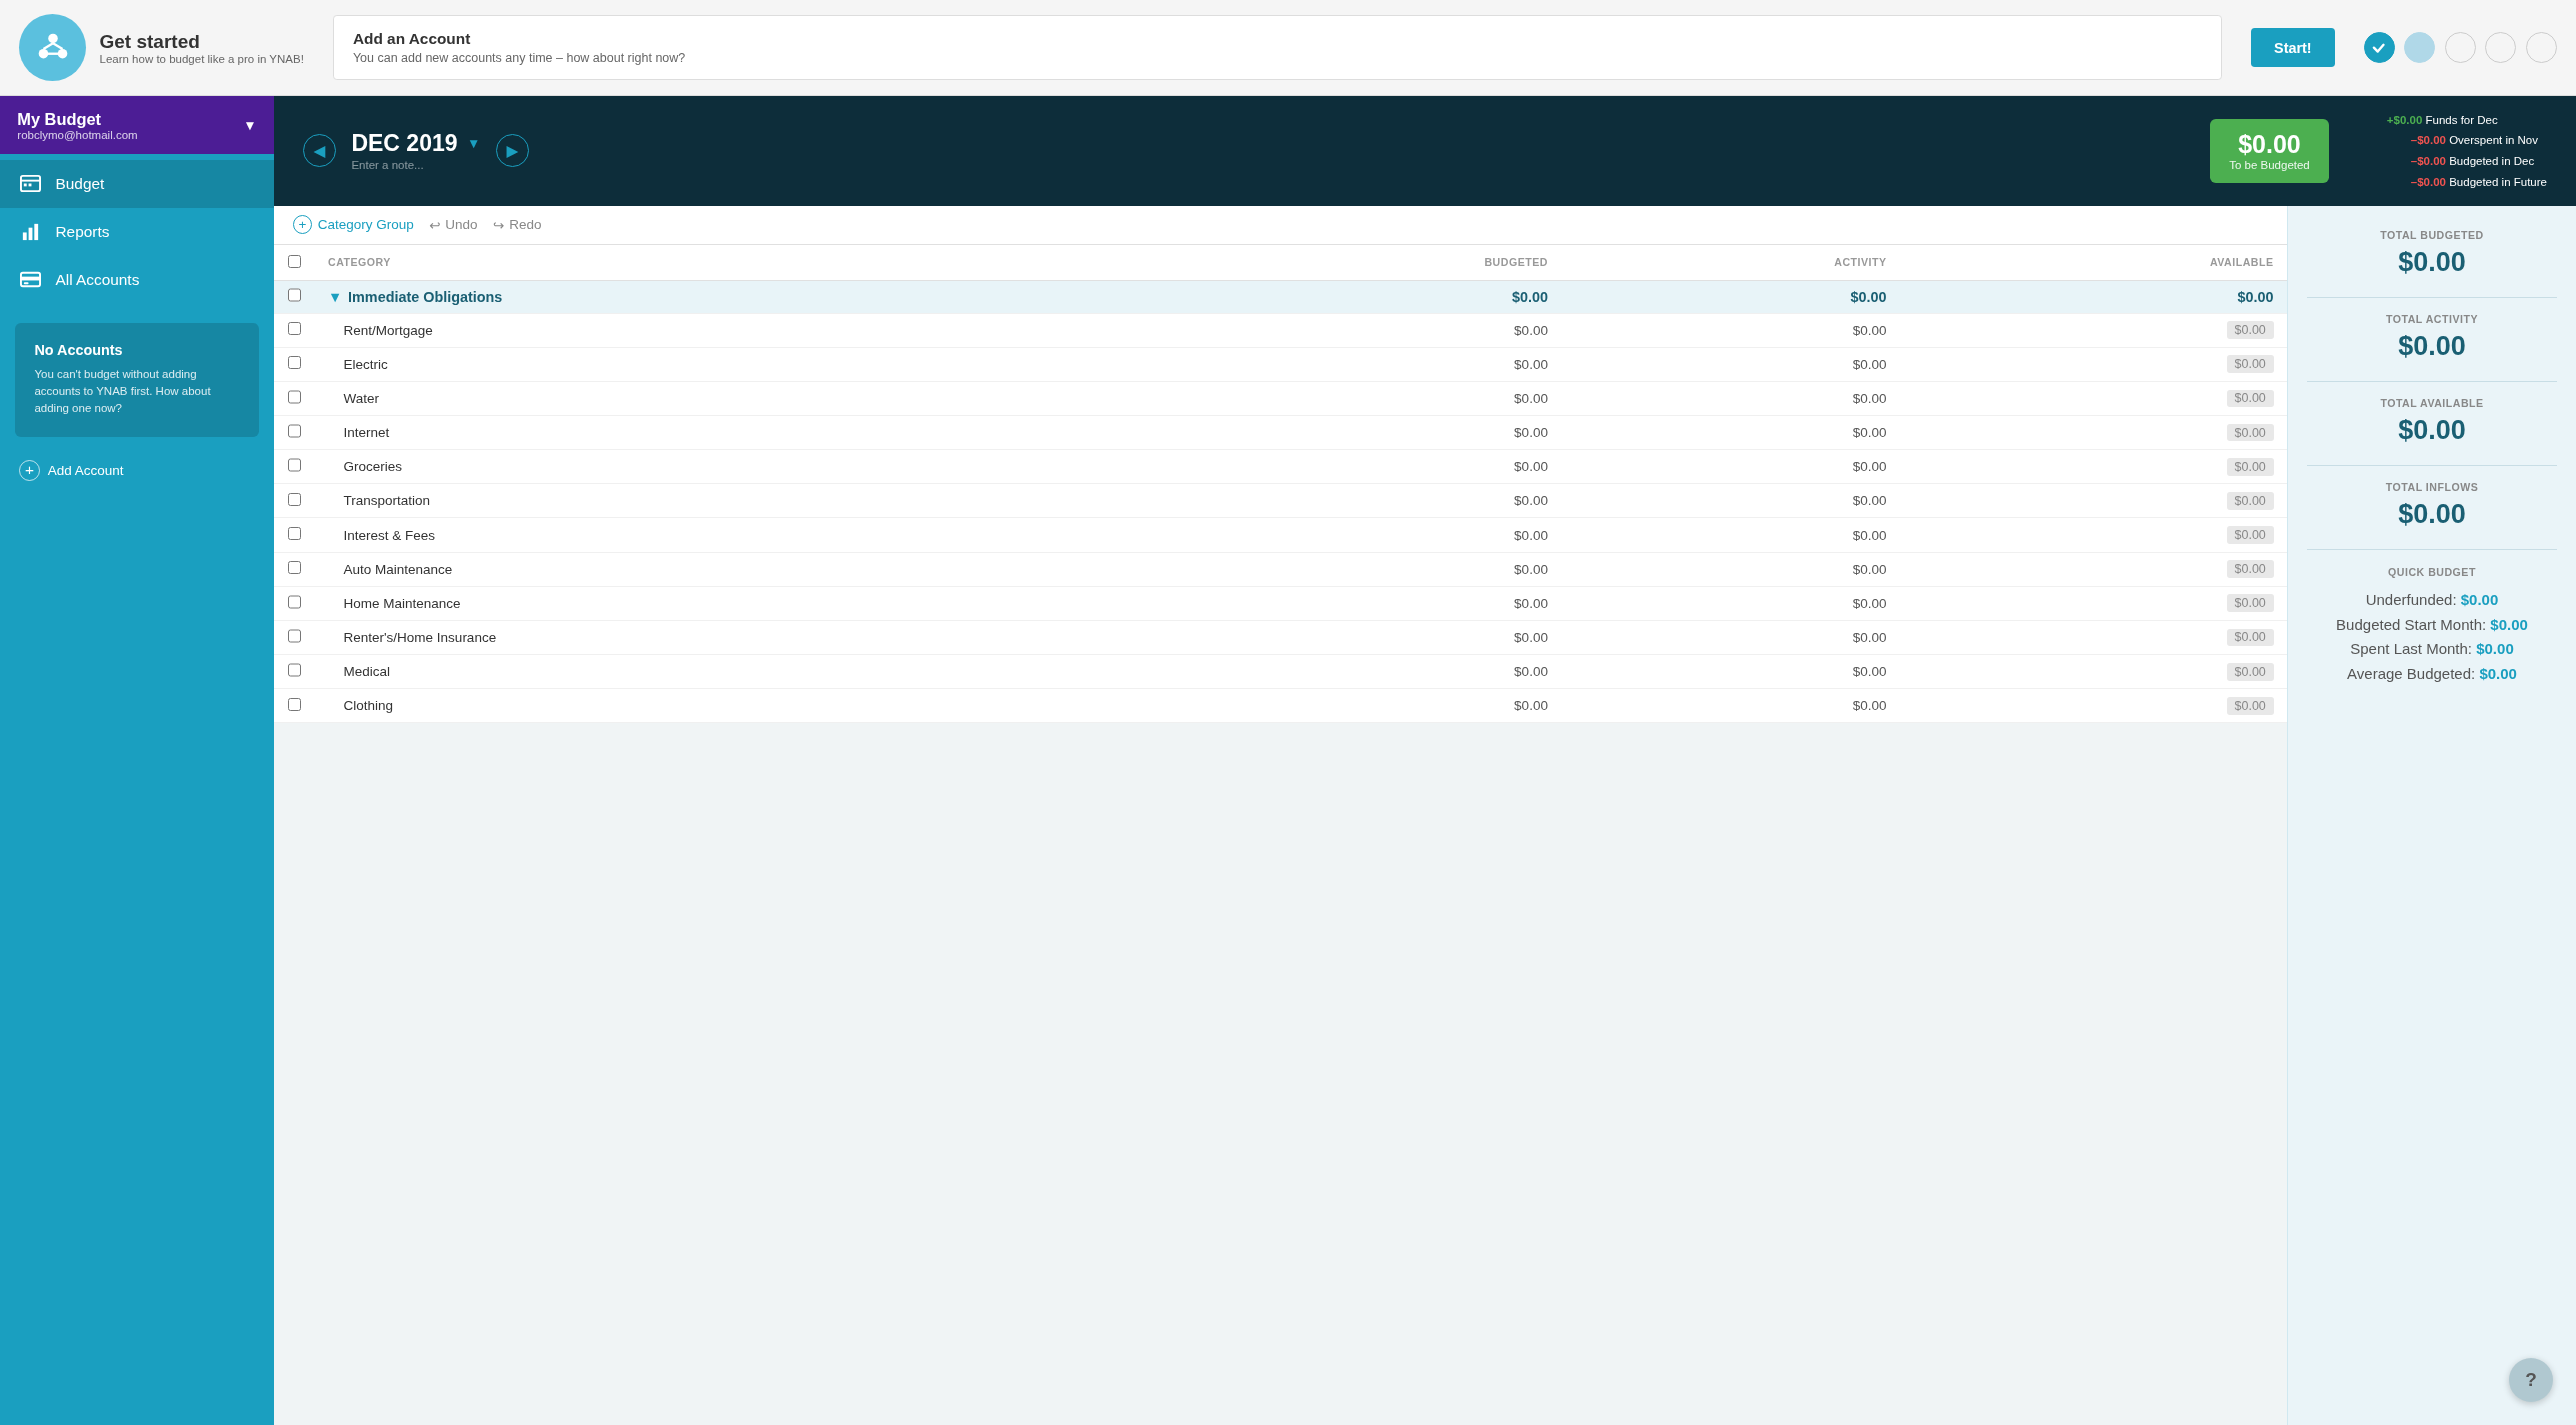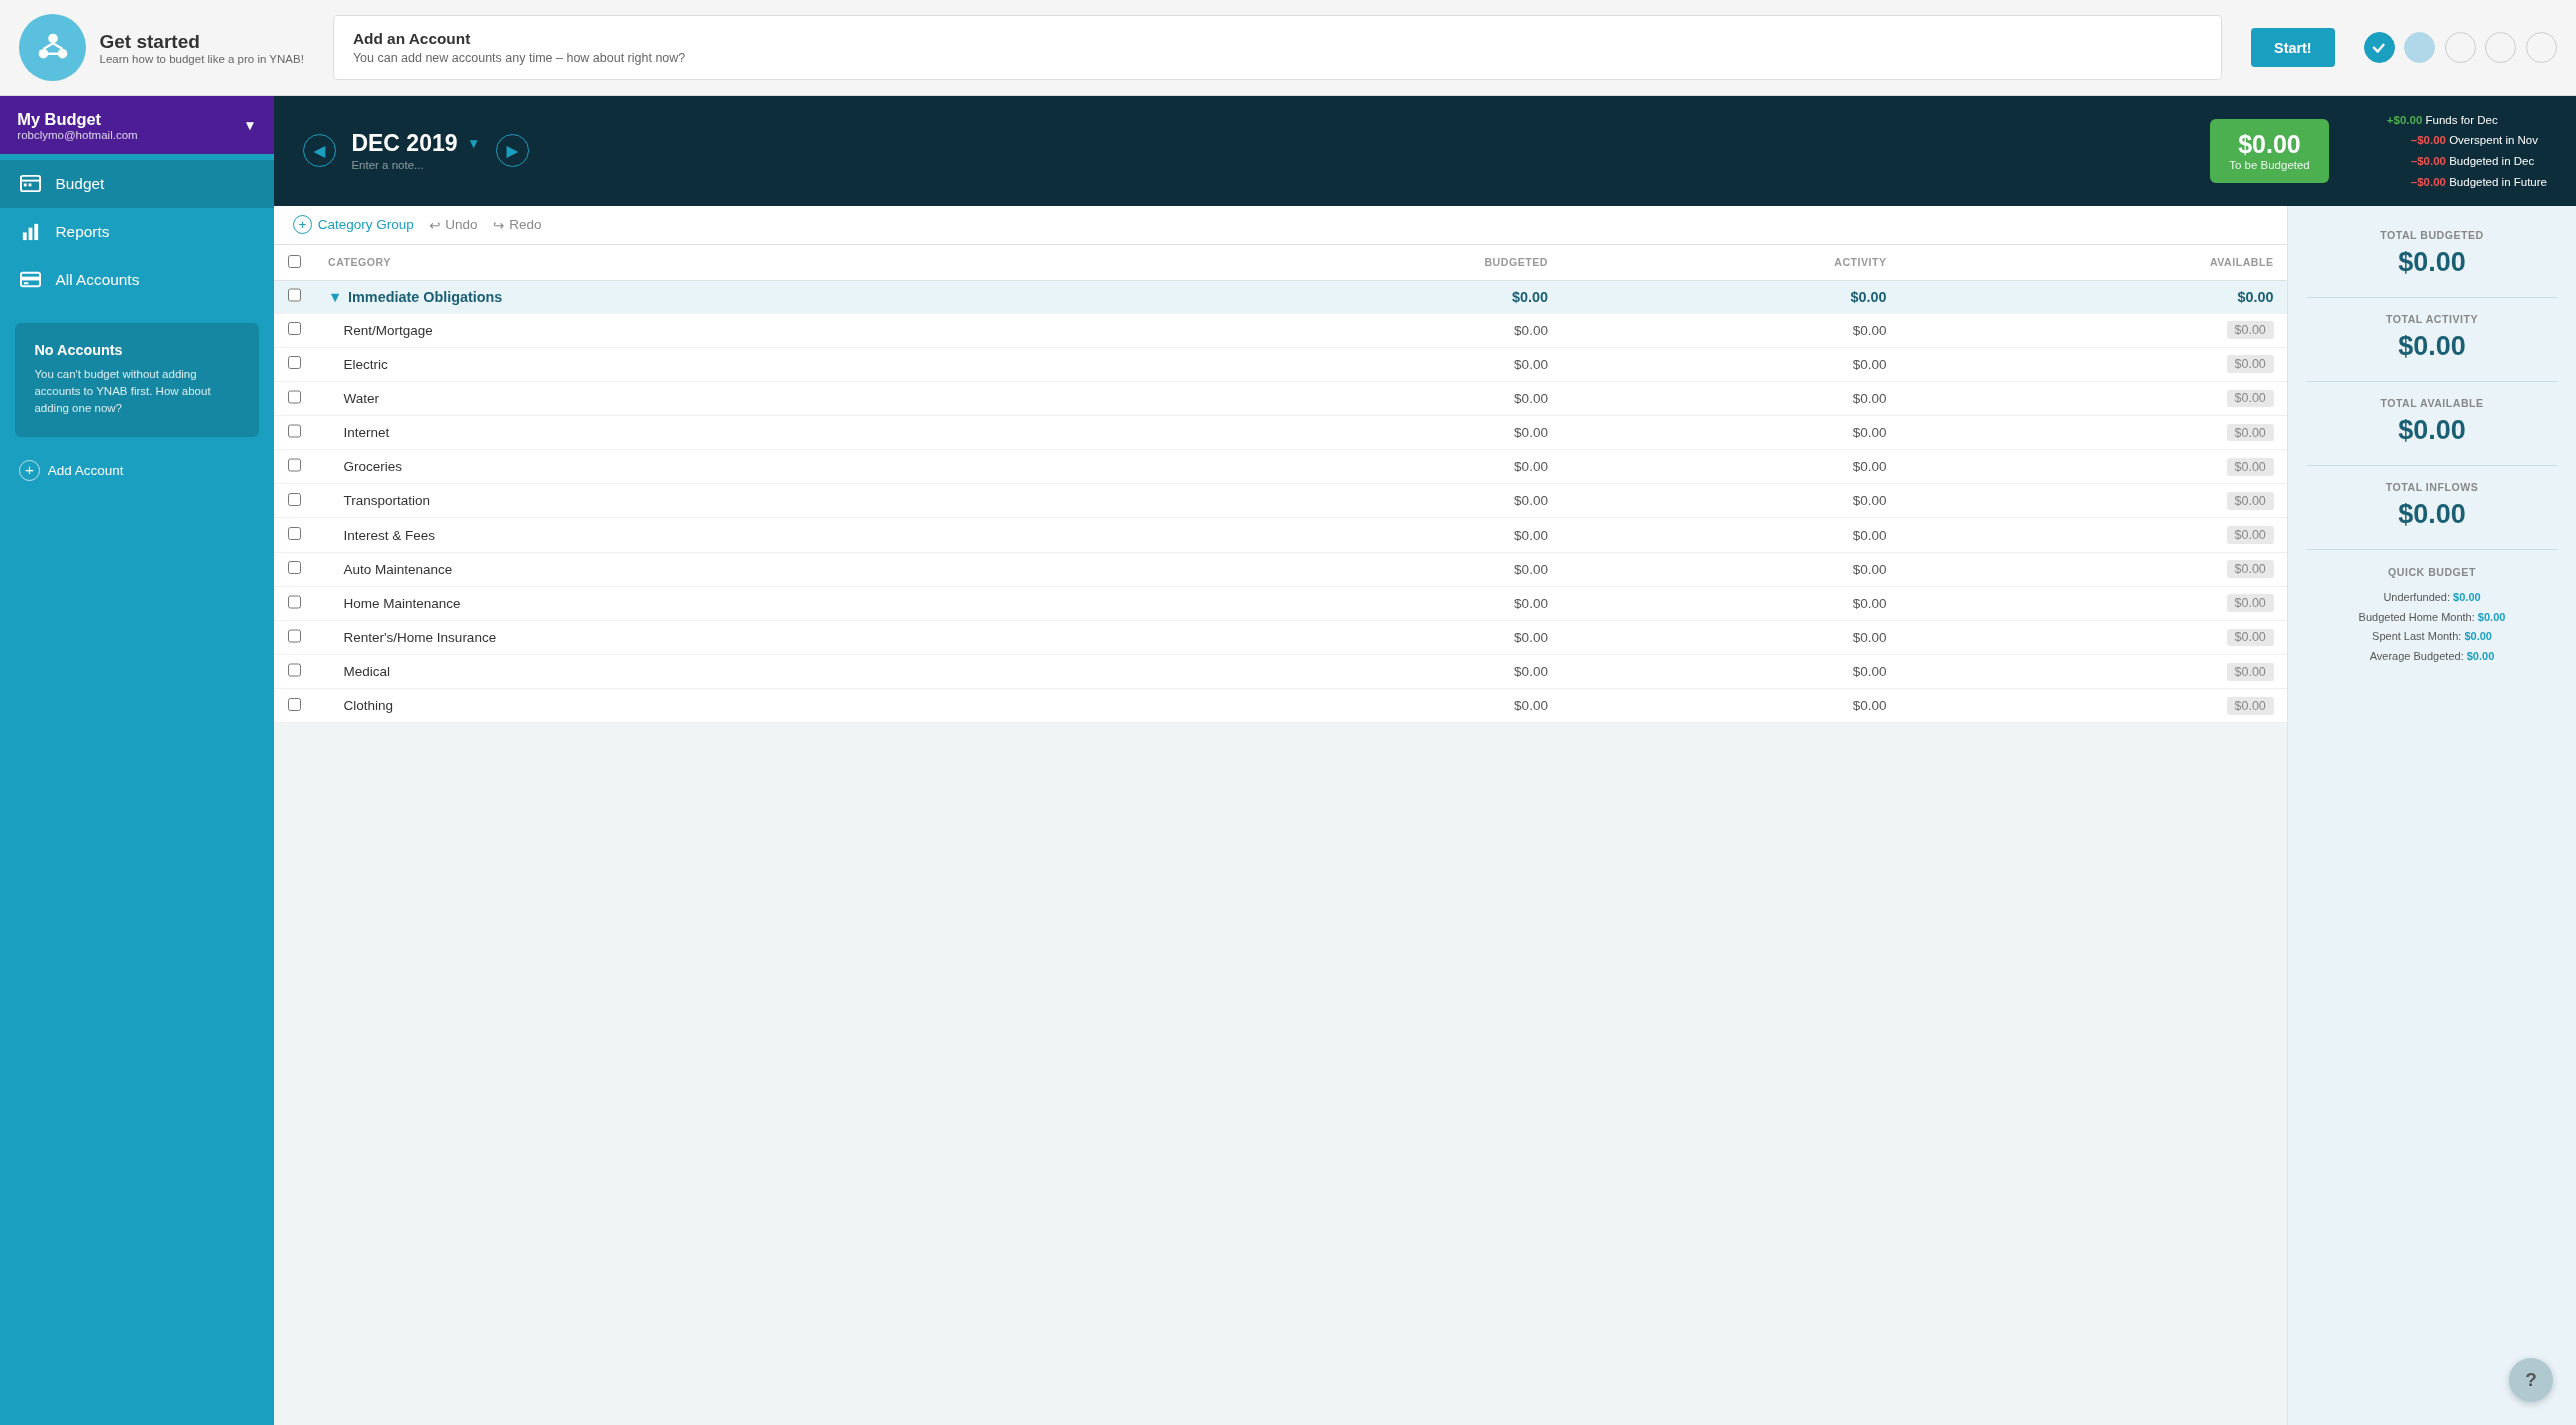--- a/index.html
+++ b/index.html
@@ -148,21 +148,21 @@
     .right-panel {
       width: 289px; background: #eaf4f8; border-left: 1px solid #d0e8f0;
       padding: 23px 19px; overflow-y: auto;
     }
     .summary-section { margin-bottom: 19px; text-align: center; }
     .summary-label { font-size: 10.6px; font-weight: 700; color: #888; letter-spacing: 0.5px; text-transform: uppercase; margin-bottom: 5.8px; }
     .summary-amount { font-size: 27px; font-weight: 700; color: #1a5f73; }
     .summary-divider { border: none; border-top: 1px solid #c8dde5; margin: 15.4px 0; }
     .quick-budget { text-align: center; }
     .quick-budget-title { font-size: 10.6px; font-weight: 700; color: #888; letter-spacing: 0.5px; text-transform: uppercase; margin-bottom: 13.5px; }
-    .qb-row { margin: 7.7px 0; font-size: 11px; color: #555; }
+    .qb-row { margin: 7.7px 0; font-size: 15px; color: #555; }
     .qb-row span.teal { color: #1a9fc0; font-weight: 600; cursor: pointer; }
 
     
     .help-btn {
       position: fixed; bottom: 23px; right: 23px; width: 44px; height: 44px;
       border-radius: 50%; background: #b0c8d0; display: flex; align-items: center;
       justify-content: center; color: #555; font-size: 19px; font-weight: 700;
       cursor: pointer; box-shadow: 0 1.9px 7.7px rgba(0,0,0,0.2);
     }
   </style>
@@ -429,21 +429,21 @@
           <div class="summary-label">TOTAL INFLOWS</div>
           <div class="summary-amount">$0.00</div>
         </div>
         <hr class="summary-divider">
         <div class="quick-budget">
           <div class="quick-budget-title">QUICK BUDGET</div>
           <div class="qb-row">
             <span>Underfunded: </span><span class="teal">$0.00</span>
           </div>
           <div class="qb-row">
-            <span>Budgeted Home Month: </span><span class="teal">$0.00</span>
+            <span>Budgeted Start Month: </span><span class="teal">$0.00</span>
           </div>
           <div class="qb-row">
             <span>Spent Last Month: </span><span class="teal">$0.00</span>
           </div>
           <div class="qb-row">
             <span>Average Budgeted: </span><span class="teal">$0.00</span>
           </div>
         </div>
       </div>
     </div>

